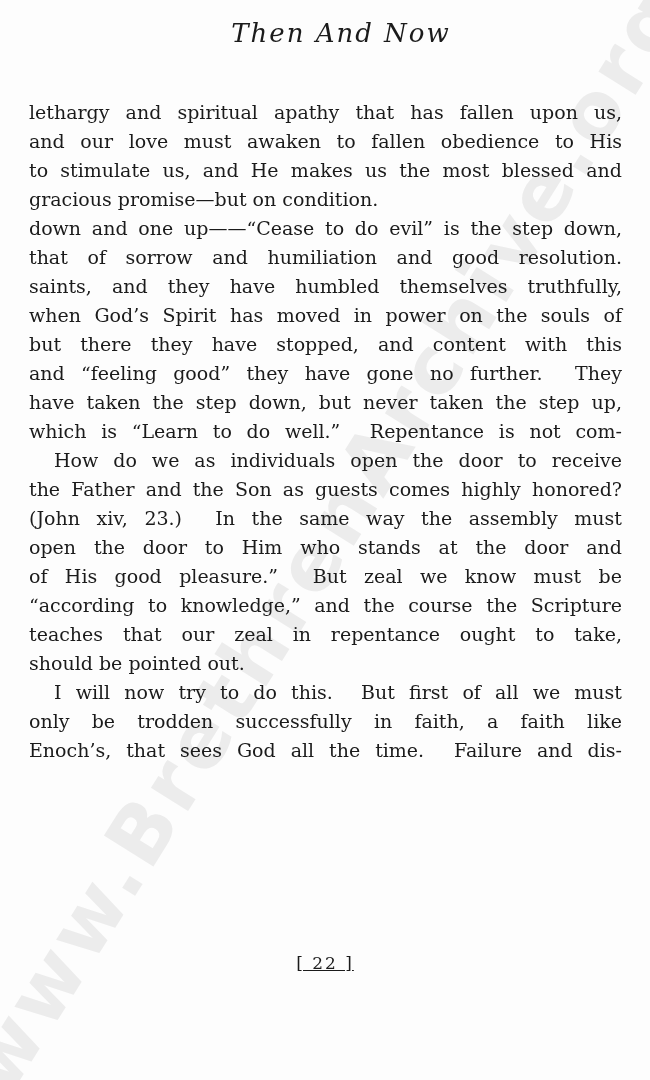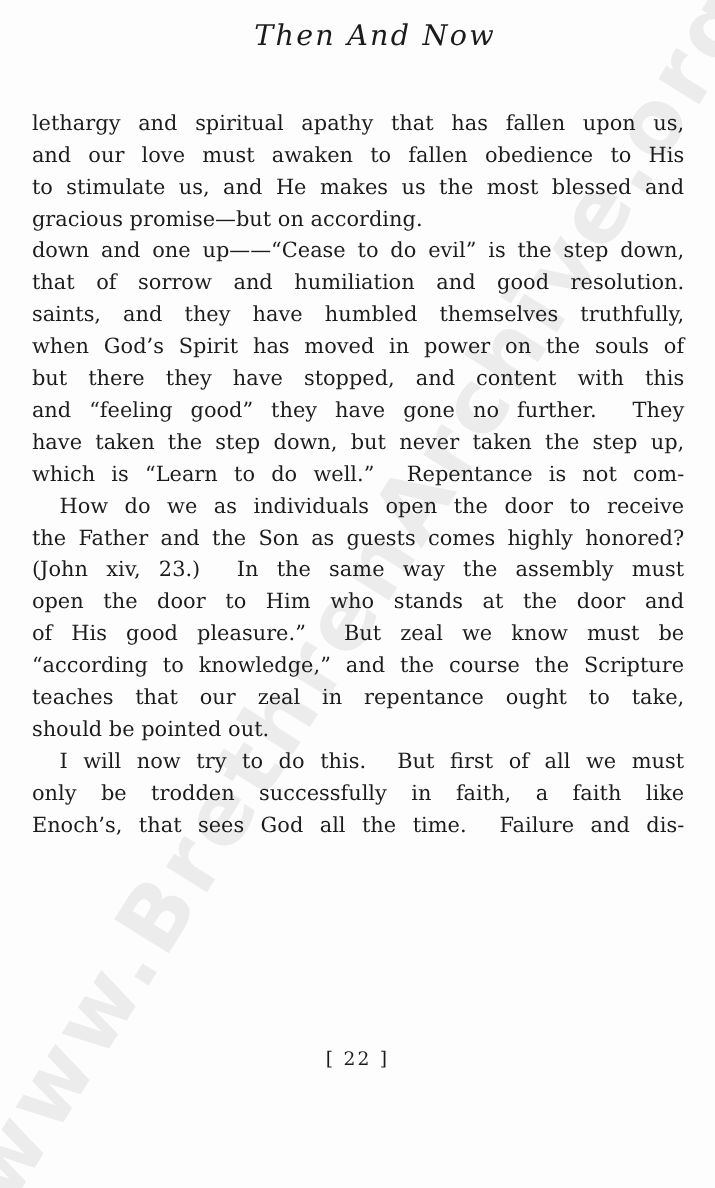--- a/index.html
+++ b/index.html
@@ -67,36 +67,37 @@
   }
   .page-number {
     position: absolute;
     top: 953px;
     left: 0;
     width: 100%;
     text-align: center;
     font-size: 17px;
     letter-spacing: 2px;
     z-index: 1;
+    text-decoration: underline;
   }
 </style>
 </head>
 <body>
 
 <div class="page">
   <div class="watermark">www.BrethrenArchive.org</div>
 
   <div class="page-header">Then And Now</div>
 
   <div class="text-block">
       <div class="paragraph">
         <div class="line">lethargy and spiritual apathy that has fallen upon us,</div>
         <div class="line">and our love must awaken to fallen obedience to His</div>
         <div class="line">to stimulate us, and He makes us the most blessed and</div>
-        <div class="line line-end">gracious promise—but on according.</div>
+        <div class="line line-end">gracious promise—but on condition.</div>
       </div>
       <div class="paragraph">
         <div class="line">down and one up——“Cease to do evil” is the step down,</div>
         <div class="line">that of sorrow and humiliation and good resolution.</div>
         <div class="line">saints, and they have humbled themselves truthfully,</div>
         <div class="line">when God’s Spirit has moved in power on the souls of</div>
         <div class="line">but there they have stopped, and content with this</div>
         <div class="line">and “feeling good” they have gone no further.&nbsp; They</div>
         <div class="line">have taken the step down, but never taken the step up,</div>
         <div class="line">which is “Learn to do well.”&nbsp; Repentance is not com-</div>

